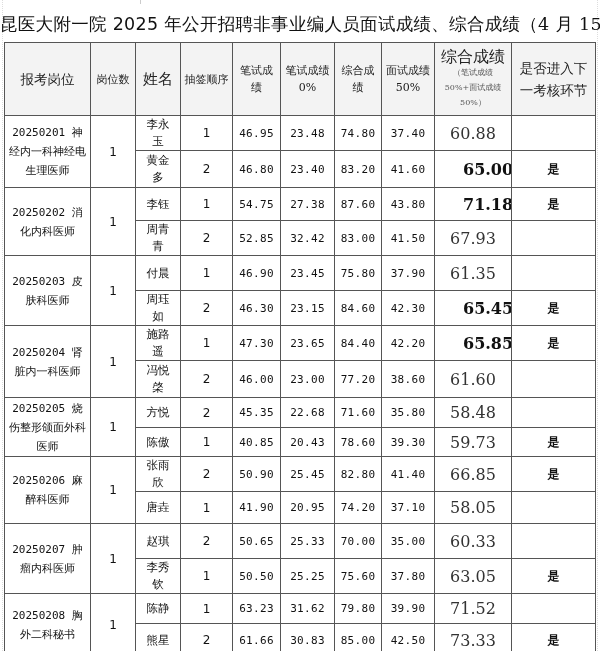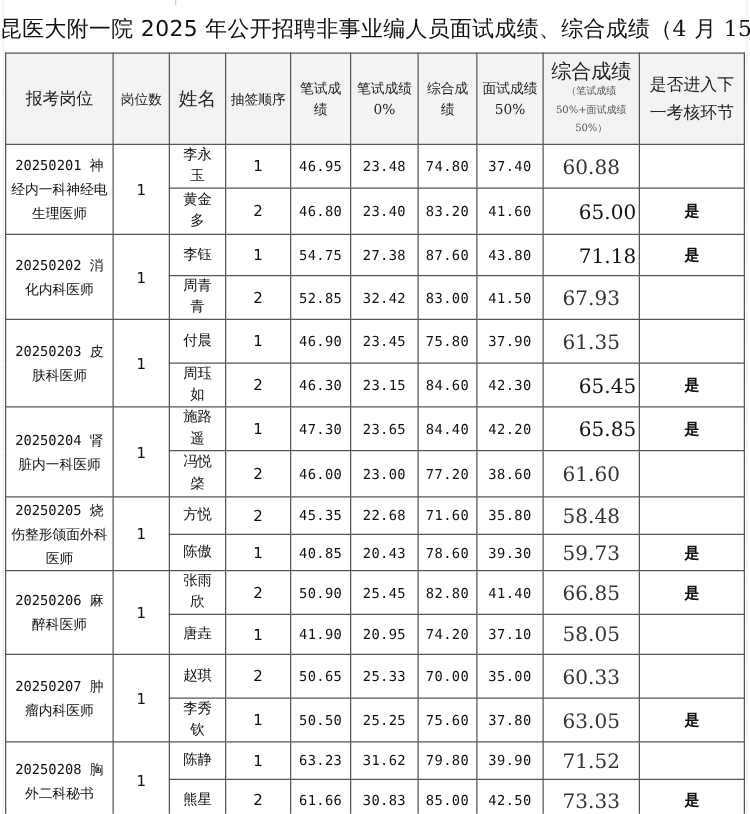--- a/index.html
+++ b/index.html
@@ -20,21 +20,21 @@
        font-size: 11px; line-height: 17px; height: 73px; color: #222; }
   th.big { font-size: 13.5px; line-height: 22px; }
   th .sub { display: block; font-size: 8px; line-height: 15px; color: #555; }
   th .main { display: block; font-size: 16px; line-height: 16px; }
   td { font-size: 11.5px; }
   td.pos { font-family: "DejaVu Sans Mono", monospace; font-size: 11px; line-height: 19px;
            text-align: center; padding: 0 4px; }
   td.num { font-family: "DejaVu Sans Mono", monospace; font-size: 11px; letter-spacing: 0.3px; }
   td.name { font-family: Liberation Mono, monospace; font-size: 11.5px; line-height: 17px; padding: 0 8px; }
   td.total { font-family: "DejaVu Serif", serif; font-size: 16px; color: #333; }
-  td.total.bold { font-weight: normal; color: #111; padding-left: 28px; }
+  td.total.bold { font-weight: bold; color: #111; padding-left: 28px; }
   td.pass { font-family: "DejaVu Serif", serif; font-size: 12px; font-weight: bold; }
   td.count { font-family: "DejaVu Sans", sans-serif; font-size: 12px; }
 </style>
 </head>
 <body>
 
 <div class="frame"></div>
 <div class="topline"></div>
 
 <div class="title"><span>昆医大附一院 </span><b>2025</b><span> 年公开招聘非事业编人员面试成绩、综合成绩（4 月 15 日）</span></div>

